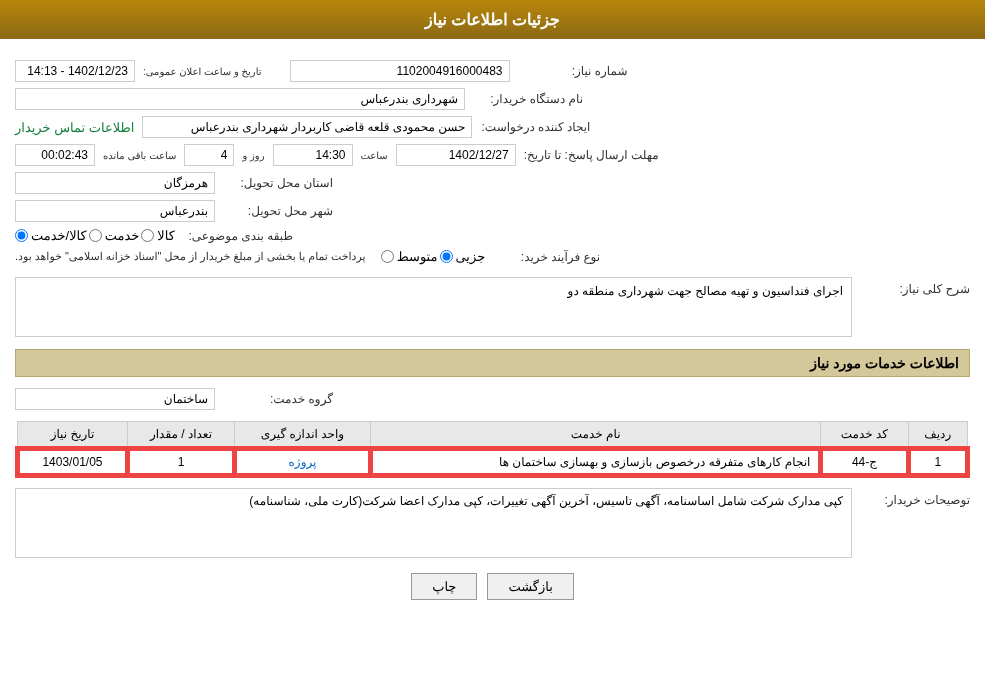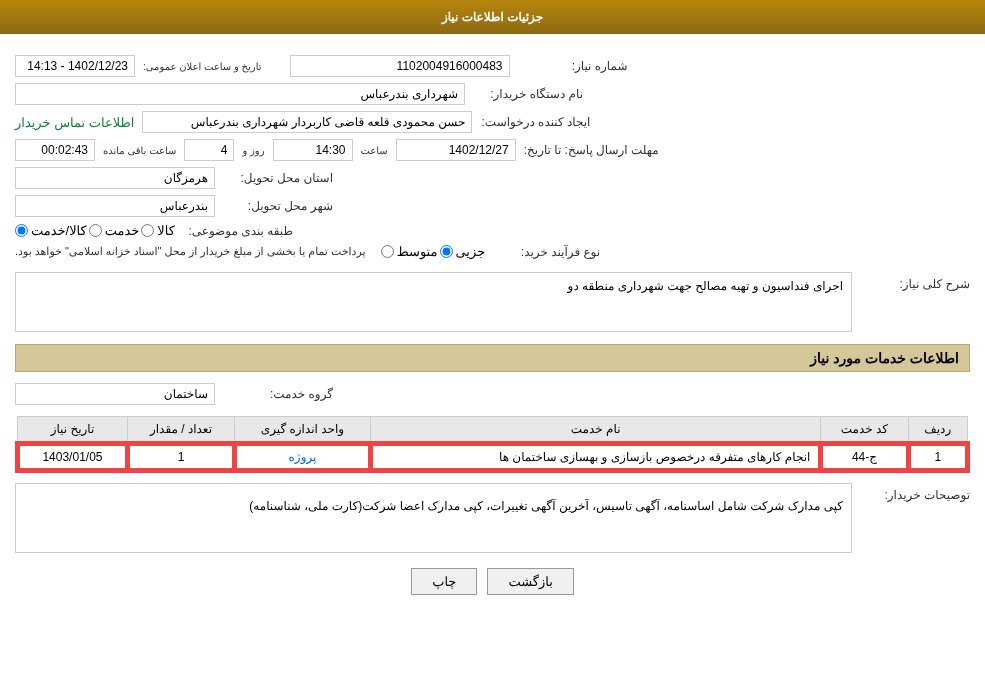--- a/index.html
+++ b/index.html
@@ -13,21 +13,21 @@
       width: 985px;
       min-height: 691px;
       background: #fff;
       margin: 0 auto;
     }
     .header-bar {
       background: linear-gradient(to bottom, #b8860b, #8b6914);
       color: #fff;
       text-align: center;
       padding: 10px 0;
-      font-size: 12px;
+      font-size: 16px;
       font-weight: bold;
     }
     .content-area {
       padding: 10px 15px;
     }
     .section-title {
       background: #d4c89a;
       border: 1px solid #b8a870;
       padding: 5px 10px;
       font-weight: bold;
@@ -133,21 +133,21 @@
       align-items: center;
       justify-content: flex-end;
       flex-wrap: wrap;
       gap: 5px;
       padding: 3px 0;
     }
     .buyer-notes-box {
       border: 1px solid #ccc;
       background: #fff;
       min-height: 70px;
-      padding: 15px 8px;
+      padding: 5px 8px;
       font-size: 12px;
       font-family: Tahoma, Arial, sans-serif;
       direction: rtl;
       text-align: right;
       width: 100%;
     }
   </style>
 </head>
 <body>
 

